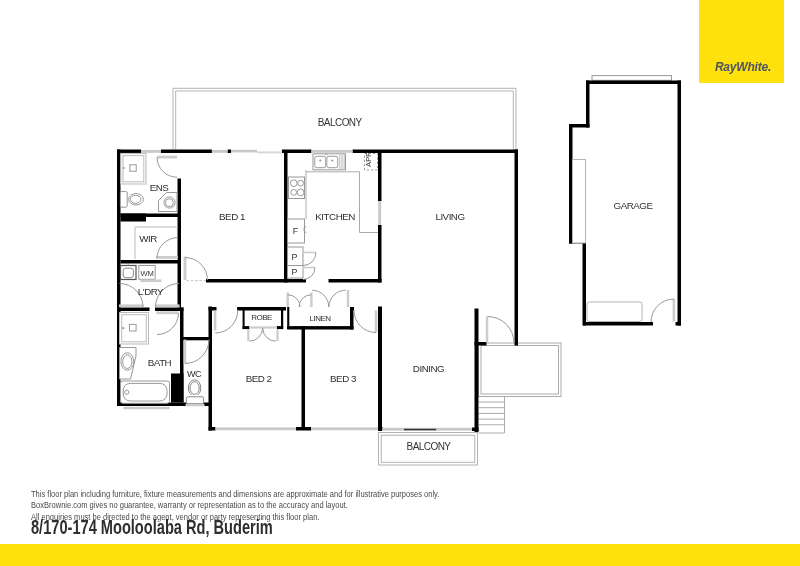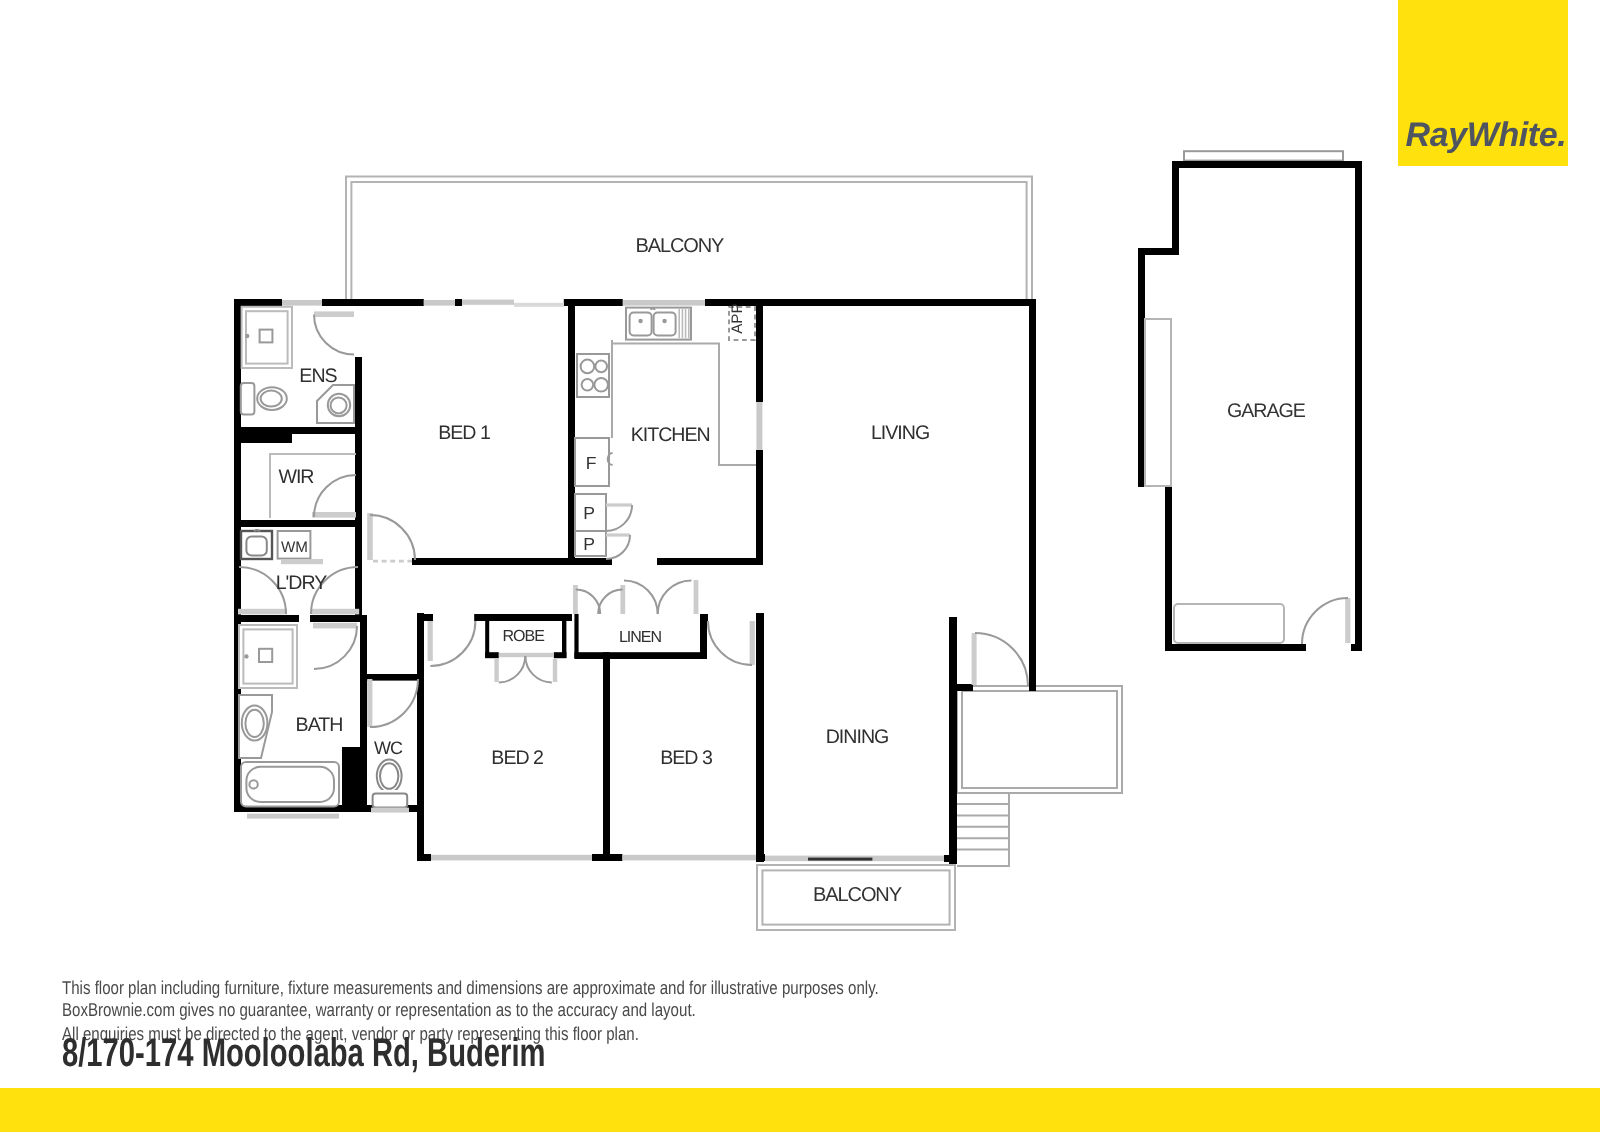--- a/index.html
+++ b/index.html
@@ -3,21 +3,21 @@
 <meta charset="utf-8">
 <style>
   html,body{margin:0;padding:0;}
   body{width:800px;height:566px;background:#ffffff;font-family:"Liberation Sans",sans-serif;position:relative;overflow:hidden;}
   .abs{position:absolute;}
 </style>
 </head>
 <body>
 
 <div class="abs" style="left:698.5px;top:0;width:85px;height:83px;background:#FFE10E;"></div>
-<div class="abs" style="left:700.5px;top:0;width:85px;height:83px;color:#4e5560;font-weight:bold;font-style:italic;font-size:17px;text-align:center;line-height:135px;letter-spacing:-0.2px;">RayWhite.</div>
+<div class="abs" style="left:700.5px;top:0;width:85px;height:83px;color:#4e5560;font-weight:bold;font-style:italic;font-size:12px;text-align:center;line-height:135px;letter-spacing:-0.2px;">RayWhite.</div>
 
 <svg class="abs" style="left:0;top:0;" width="800" height="566" viewBox="0 0 800 566" xmlns="http://www.w3.org/2000/svg">
 <g fill="none" stroke="none">
 
 <g stroke="#b3b3b3" stroke-width="1">
 <path d="M173,149.5 V88.3 H516 V149.5"></path>
 <path d="M175.7,149.5 V91 H513.3 V149.5"></path>
 </g>
 
 <text x="339.7" y="126.2" font-size="10" letter-spacing="-0.55" fill="#333333" text-anchor="middle">BALCONY</text>

